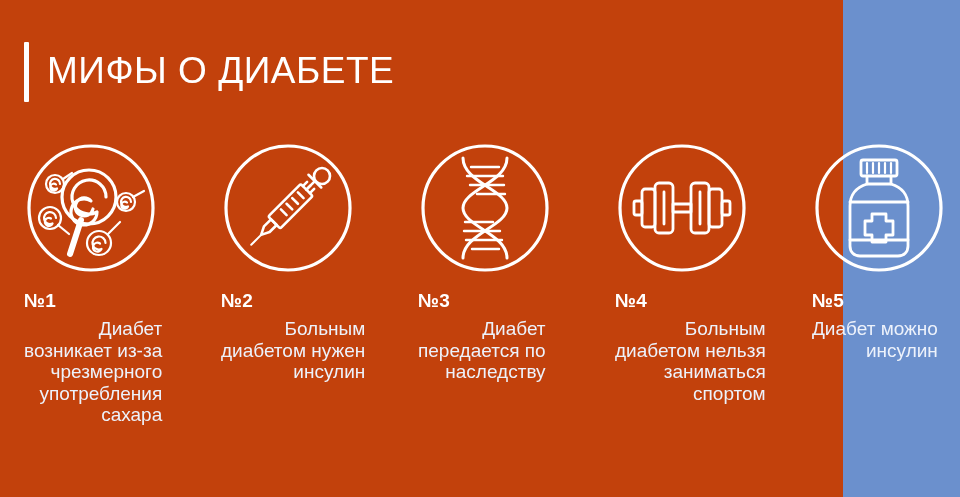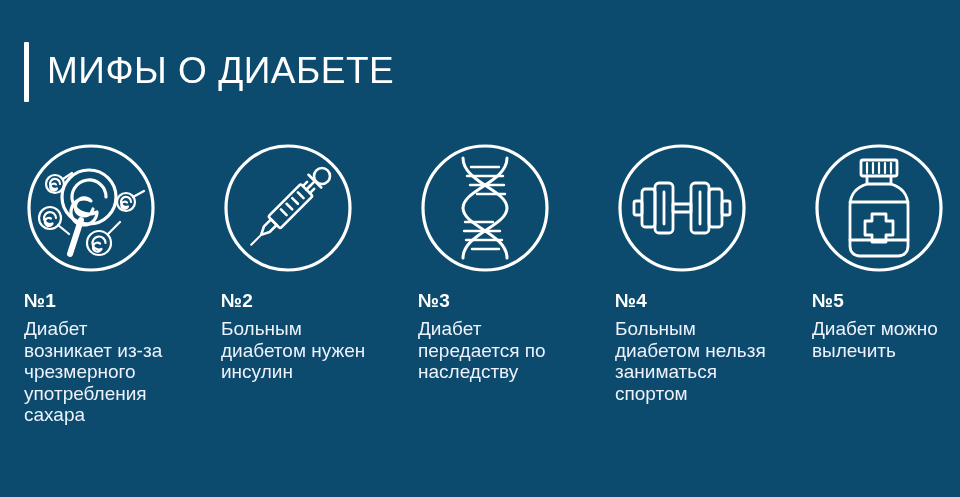--- a/index.html
+++ b/index.html
@@ -11,24 +11,25 @@
     width: 960px;
     height: 497px;
     overflow: hidden;
     background: #6b90cd;
     font-family: "Liberation Sans", "DejaVu Sans", sans-serif;
     -webkit-font-smoothing: antialiased;
   }
 
   .poster {
     position: relative;
-    width: 960px;
+    width: 843px;
     height: 497px;
-    background: #0c4a6e;
+    background: #c2410c;
     box-sizing: border-box;
+    text-align: right;
   }
 
   
   .title-row {
     position: absolute;
     left: 24px;
     top: 42px;
     display: flex;
     align-items: stretch;
     height: 60px;
@@ -228,17 +229,17 @@
             <path d="M54 34 L54 42 L78 42 L78 34"></path>
             <path d="M54 42 C41 46, 37 54, 37 64 L37 104 C37 110, 41 114, 47 114 L85 114 C91 114, 95 110, 95 104 L95 64 C95 54, 91 46, 78 42"></path>
             <path d="M37 60 L95 60"></path>
             <path d="M37 98 L95 98"></path>
             <path d="M59 72 L73 72 L73 79 L80 79 L80 93 L73 93 L73 100 L59 100 L59 93 L52 93 L52 79 L59 79 Z"></path>
           </g>
         </svg>
       </div>
       <div class="card-num">№5</div>
       <div class="card-text">Диабет можно
-вылечить</div>
+инсулин</div>
     </div>
 
   </div>
 </div>
 
 </body></html>

